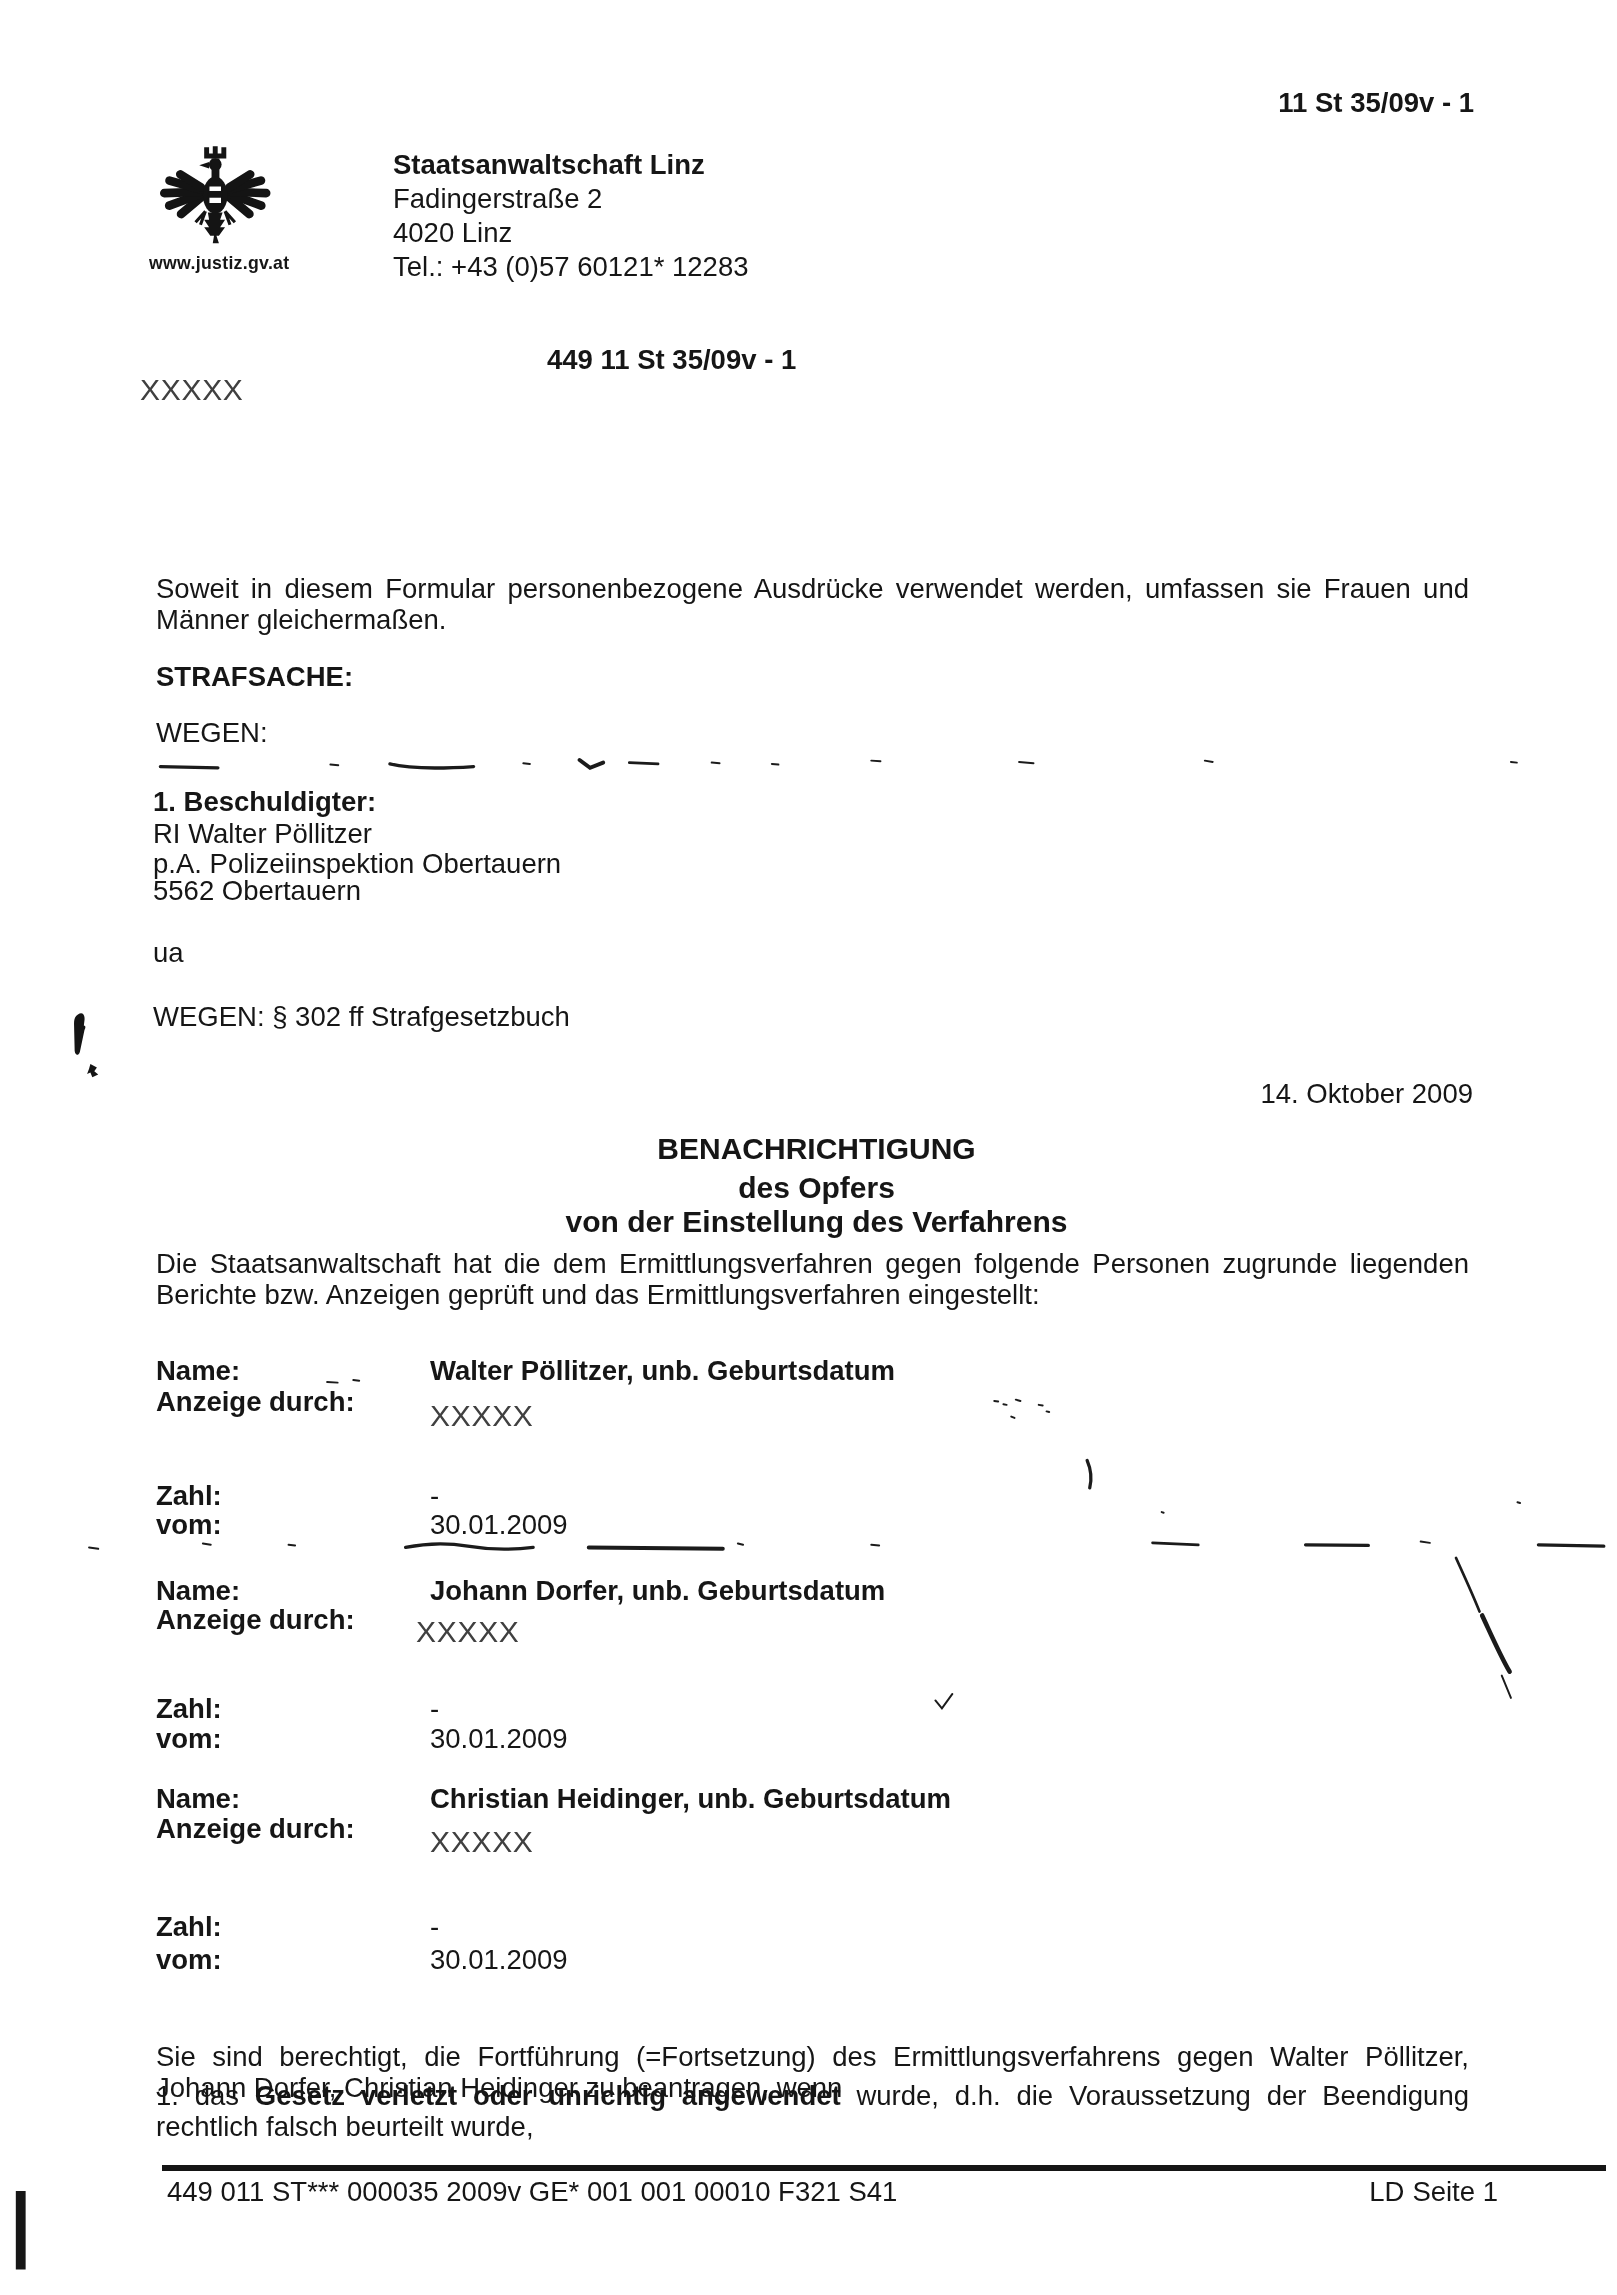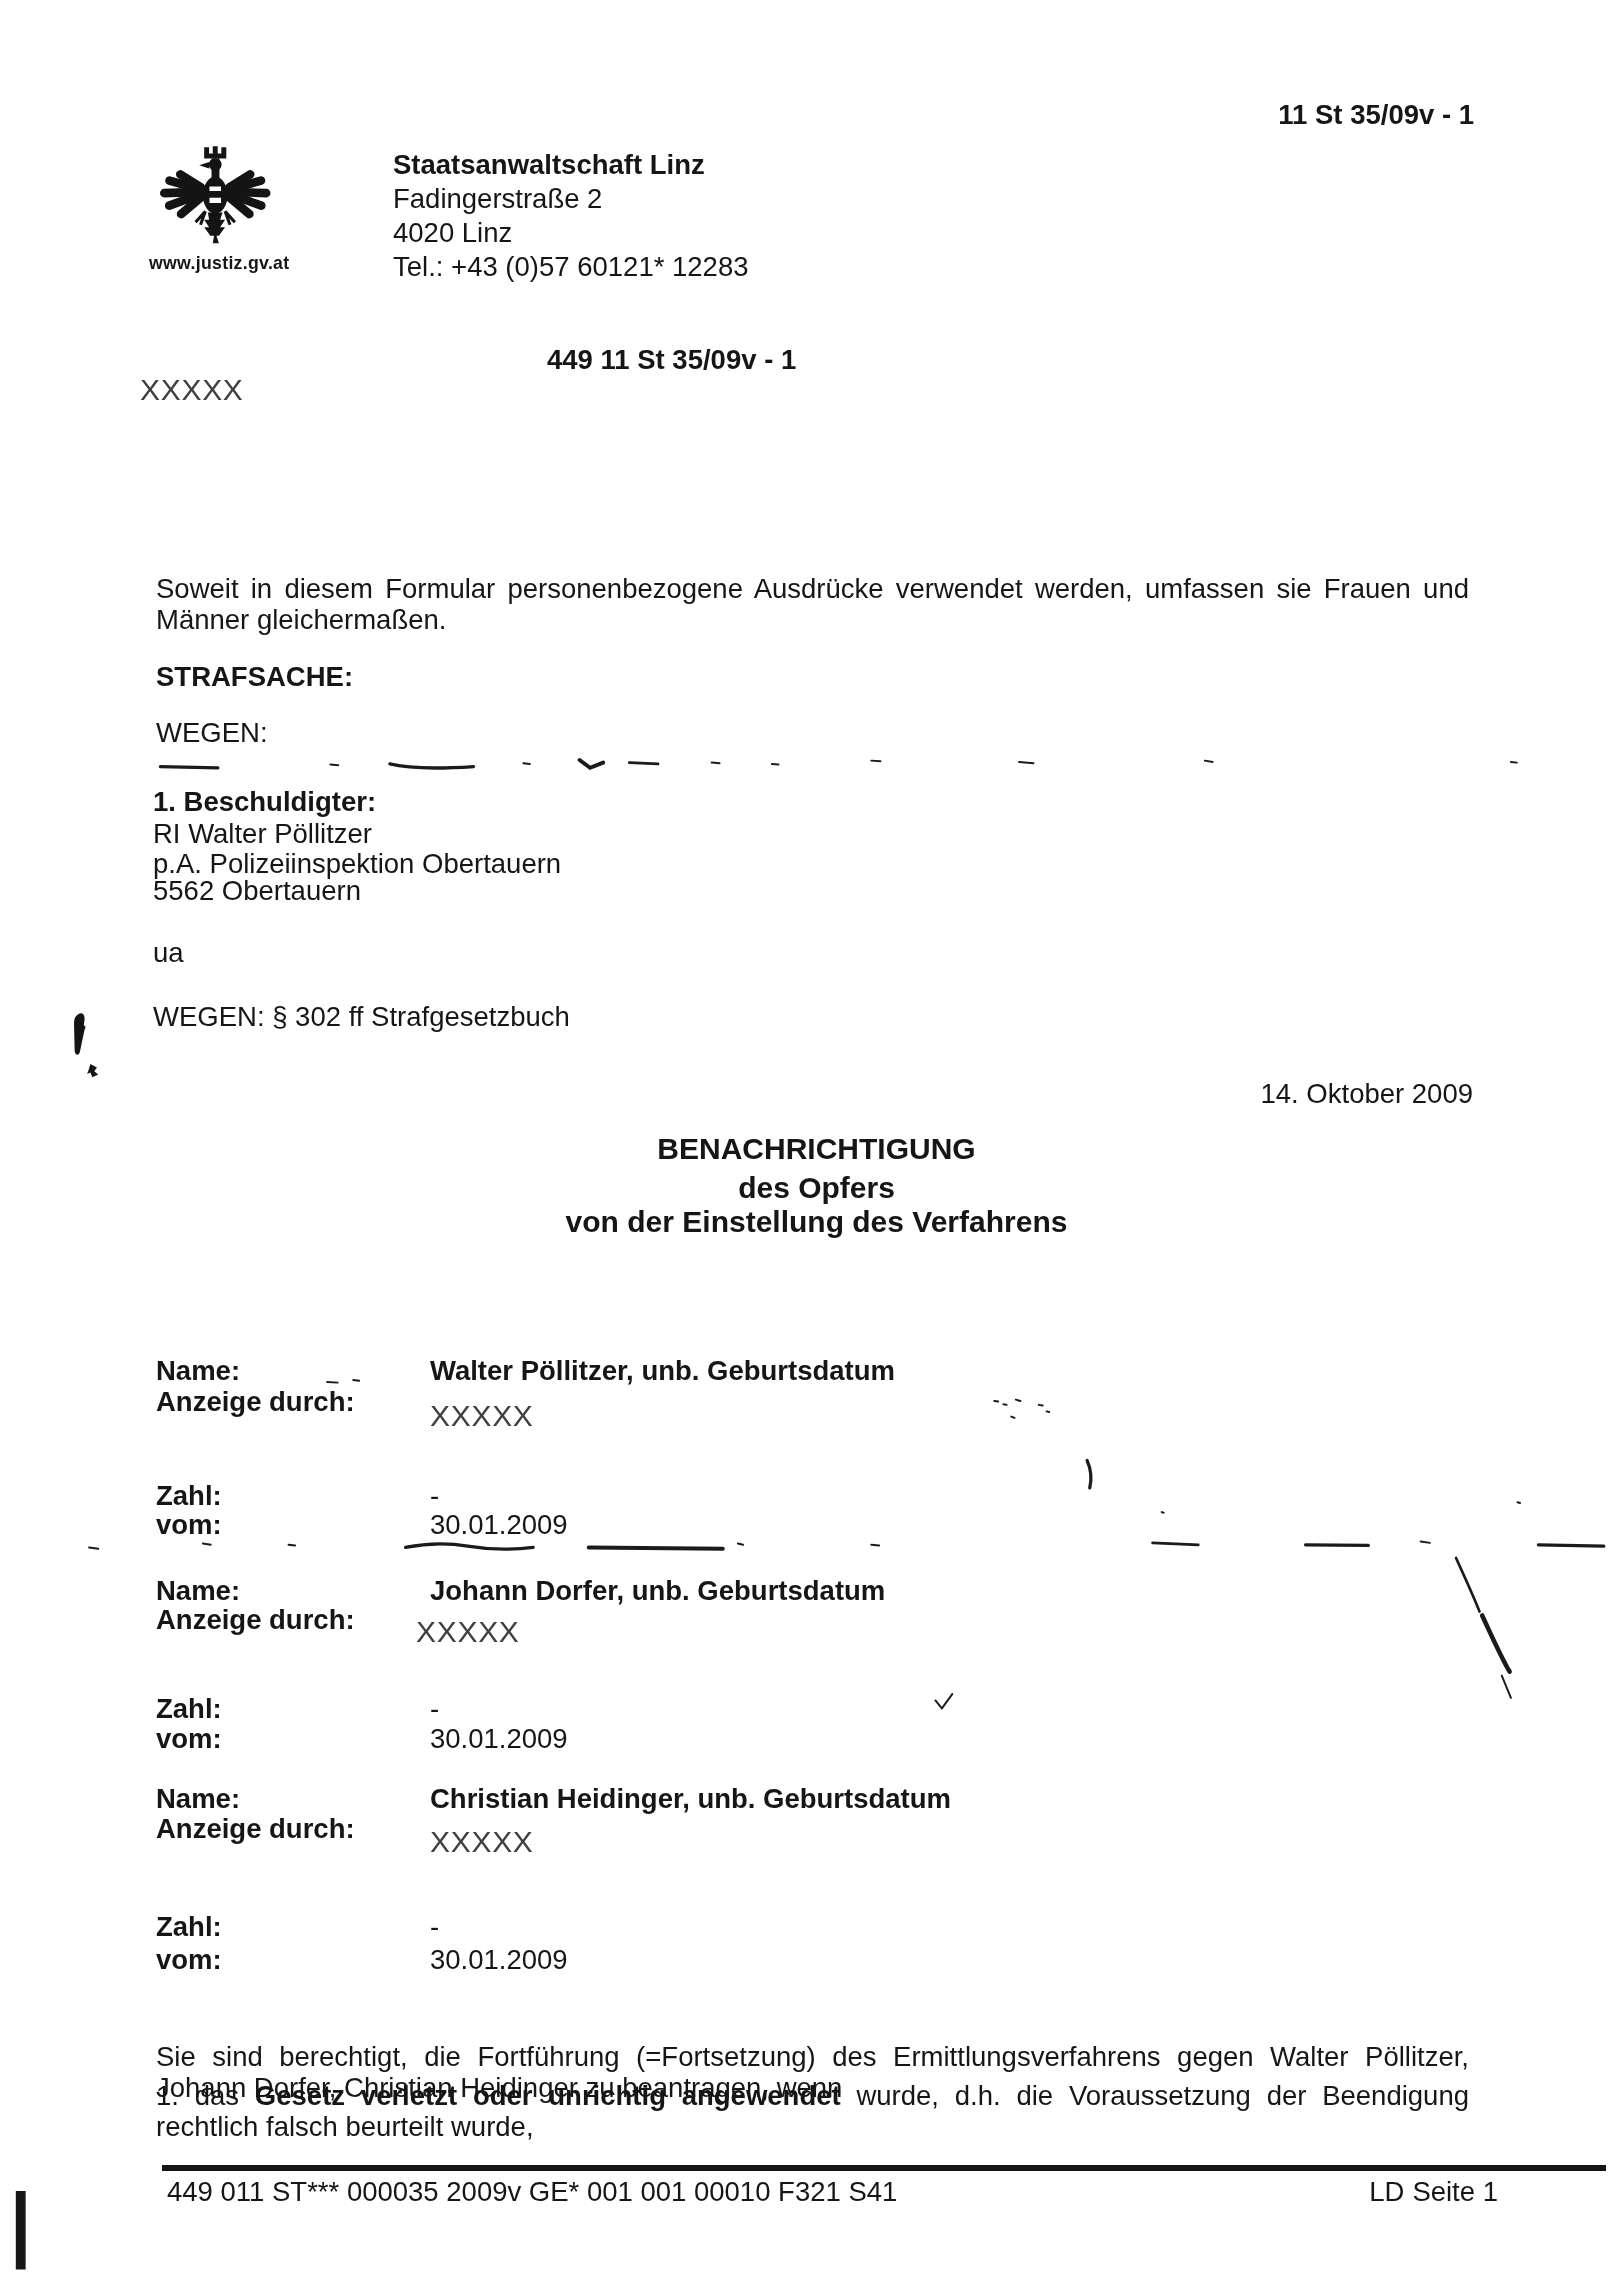--- a/index.html
+++ b/index.html
@@ -18,21 +18,21 @@
   .rule { position:absolute; left:162px; top:2165px; width:1444px; height:5.9px; background:#151515; }
   .logo { position:absolute; left:152px; top:140px; width:124px; height:113px; }
   .logo-caption { position:absolute; left:149px; top:253px; width:131px; text-align:center; font-size:17.7px; font-weight:700; letter-spacing:0.3px; }
   .artifacts { position:absolute; left:0; top:0; pointer-events:none; }
 </style>
 </head>
 <body>
 
 <div class="page">
 
-  <div class="t b" style="top:99px; right:143px;">11 St 35/09v - 1</div>
+  <div class="t b" style="top:87px; right:143px;">11 St 35/09v - 1</div>
 
   <svg class="logo" viewBox="0 0 100 92">
     <g fill="#141414">
 
       <path d="M42 6 h4 v5 h3 v-6 h4 v6 h3 v-5 h4 v9 h-18 z"></path>
 
       <circle cx="51" cy="20" r="5.2"></circle>
       <path d="M46 18 l-8 2.6 8 2.6 z"></path>
       <rect x="48" y="15" width="6.4" height="19"></rect>
 
@@ -87,20 +87,21 @@
   <div class="t" style="left:153px; top:875px;">5562 Obertauern</div>
   <div class="t" style="left:153px; top:937px;">ua</div>
   <div class="t" style="left:153px; top:993px;margin-top:8px;">WEGEN: § 302 ff Strafgesetzbuch</div>
 
   <div class="t" style="top:1078px; right:144px;">14. Oktober 2009</div>
 
   <div class="title-line" style="top:1132px;">BENACHRICHTIGUNG</div>
   <div class="title-line" style="top:1171px;">des Opfers</div>
   <div class="title-line" style="top:1205px;">von der Einstellung des Verfahrens</div>
 
+  <div class="para" style="left:156px; top:1248px; width:1313px;">Die Staatsanwaltschaft hat die dem Ermittlungsverfahren gegen folgende Personen zugrunde liegenden Berichte bzw. Anzeigen geprüft und das Ermittlungsverfahren eingestellt:</div>
 
   <div class="t b" style="left:156px; top:1355px;">Name:</div>
   <div class="t b" style="left:430px; top:1355px;">Walter Pöllitzer, unb. Geburtsdatum</div>
   <div class="t b" style="left:156px; top:1386px;">Anzeige durch:</div>
   <div class="t red" style="left:430px; top:1400px; font-size:30px;">XXXXX</div>
   <div class="t b" style="left:156px; top:1480px;">Zahl:</div>
   <div class="t" style="left:430px; top:1480px;">-</div>
   <div class="t b" style="left:156px; top:1509px;">vom:</div>
   <div class="t" style="left:430px; top:1509px;">30.01.2009</div>
 

